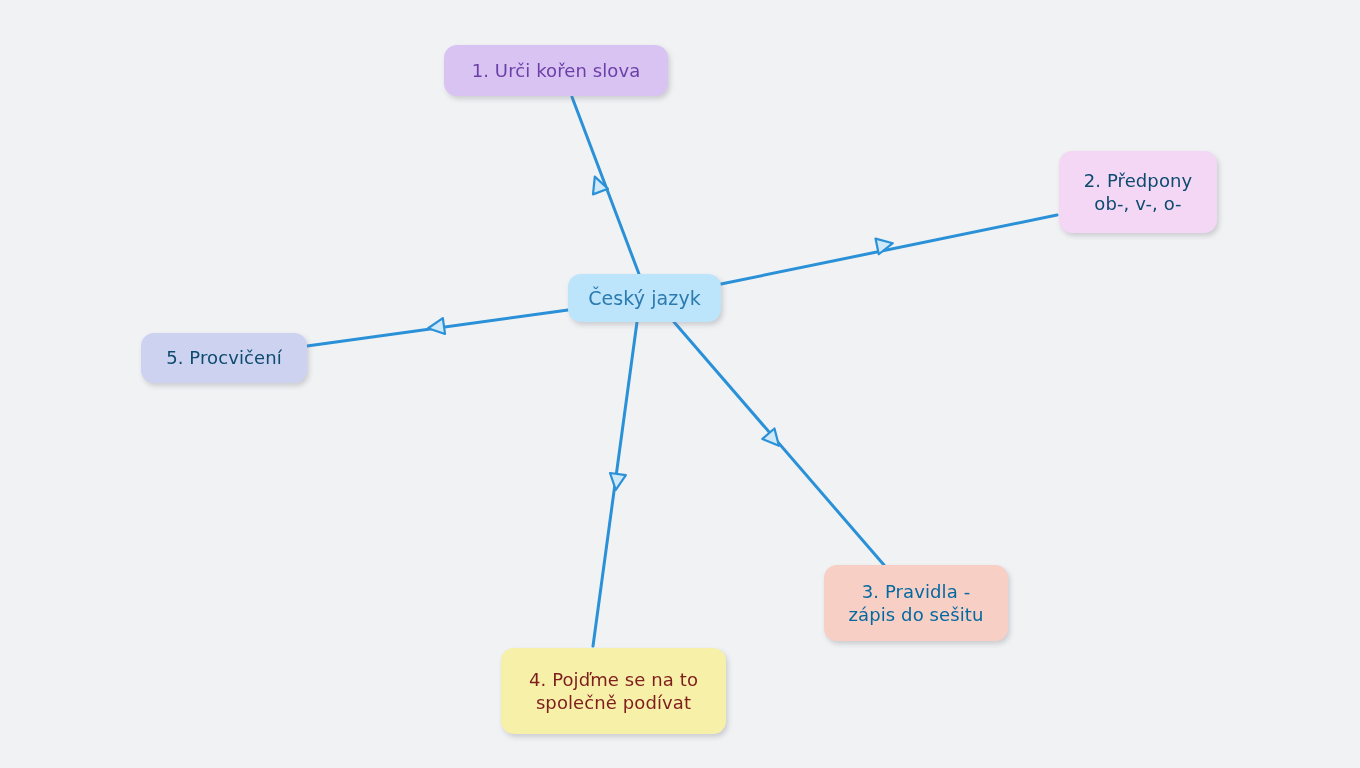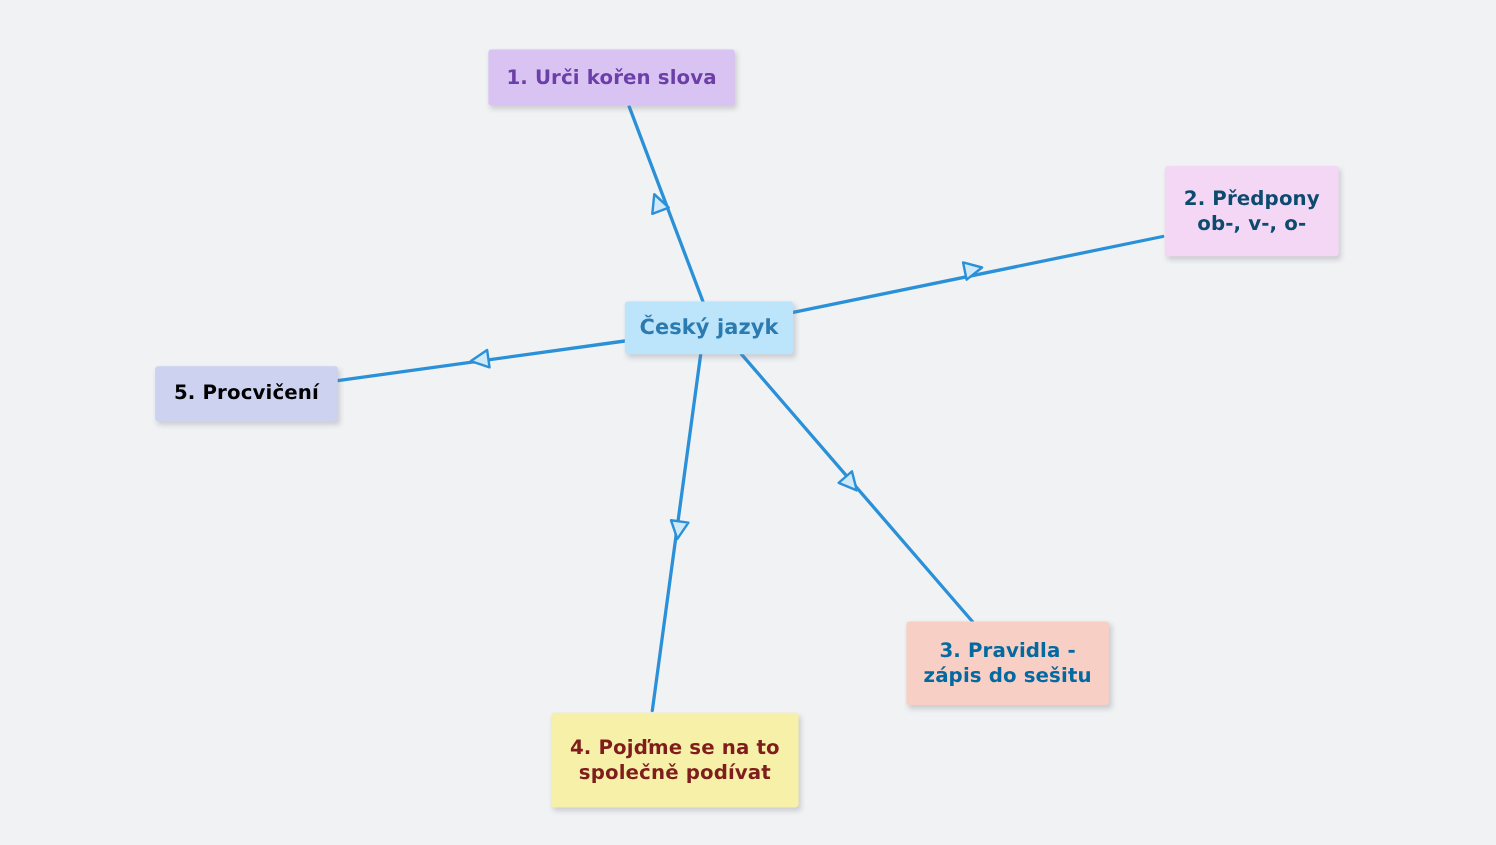--- a/index.html
+++ b/index.html
@@ -21,26 +21,26 @@
   #edge-layer {
     position: absolute;
     left: 0;
     top: 0;
     width: 1360px;
     height: 768px;
   }
   .node {
     position: absolute;
     box-sizing: border-box;
-    border-radius: 3px;
+    border-radius: 13px;
     display: flex;
     align-items: center;
     justify-content: center;
     text-align: center;
-    font-weight: bold;
+    font-weight: normal;
     line-height: 1.28;
     letter-spacing: 0.1px;
     box-shadow: 2px 3px 5px rgba(120,120,130,0.30);
     white-space: pre-line;
     z-index: 5;
   }
   .node-central {
     font-size: 19px;
   }
   .node-branch {
@@ -74,14 +74,14 @@
       </g>
     </svg>
 <div class="node node-central" style="left: 568px; top: 274px; width: 153px; height: 48px; background: rgb(188, 228, 250); color: rgb(43, 123, 176);">Český jazyk</div>
     <div class="node node-branch" style="left: 444px; top: 45px; width: 224px; height: 51px; background: rgb(217, 195, 242); color: rgb(107, 63, 168);">1. Urči kořen slova</div>
     <div class="node node-branch" style="left: 1059px; top: 151px; width: 158px; height: 82px; background: rgb(244, 215, 244); color: #0c4a6e;">2. Předpony
 ob-, v-, o-</div>
     <div class="node node-branch" style="left: 824px; top: 565px; width: 184px; height: 76px; background: rgb(248, 207, 197); color: #0369a1;">3. Pravidla -
 zápis do sešitu</div>
     <div class="node node-branch" style="left: 501px; top: 648px; width: 225px; height: 86px; background: rgb(247, 240, 168); color: #7f1d1d;">4. Pojďme se na to
 společně podívat</div>
-    <div class="node node-branch" style="left: 141px; top: 333px; width: 166px; height: 50px; background: rgb(204, 210, 240); color: #000000;">5. Procvičení</div>
+    <div class="node node-branch" style="left: 141px; top: 333px; width: 166px; height: 50px; background: rgb(204, 210, 240); color: #0c4a6e;">5. Procvičení</div>
   </div>
 
 </body></html>

